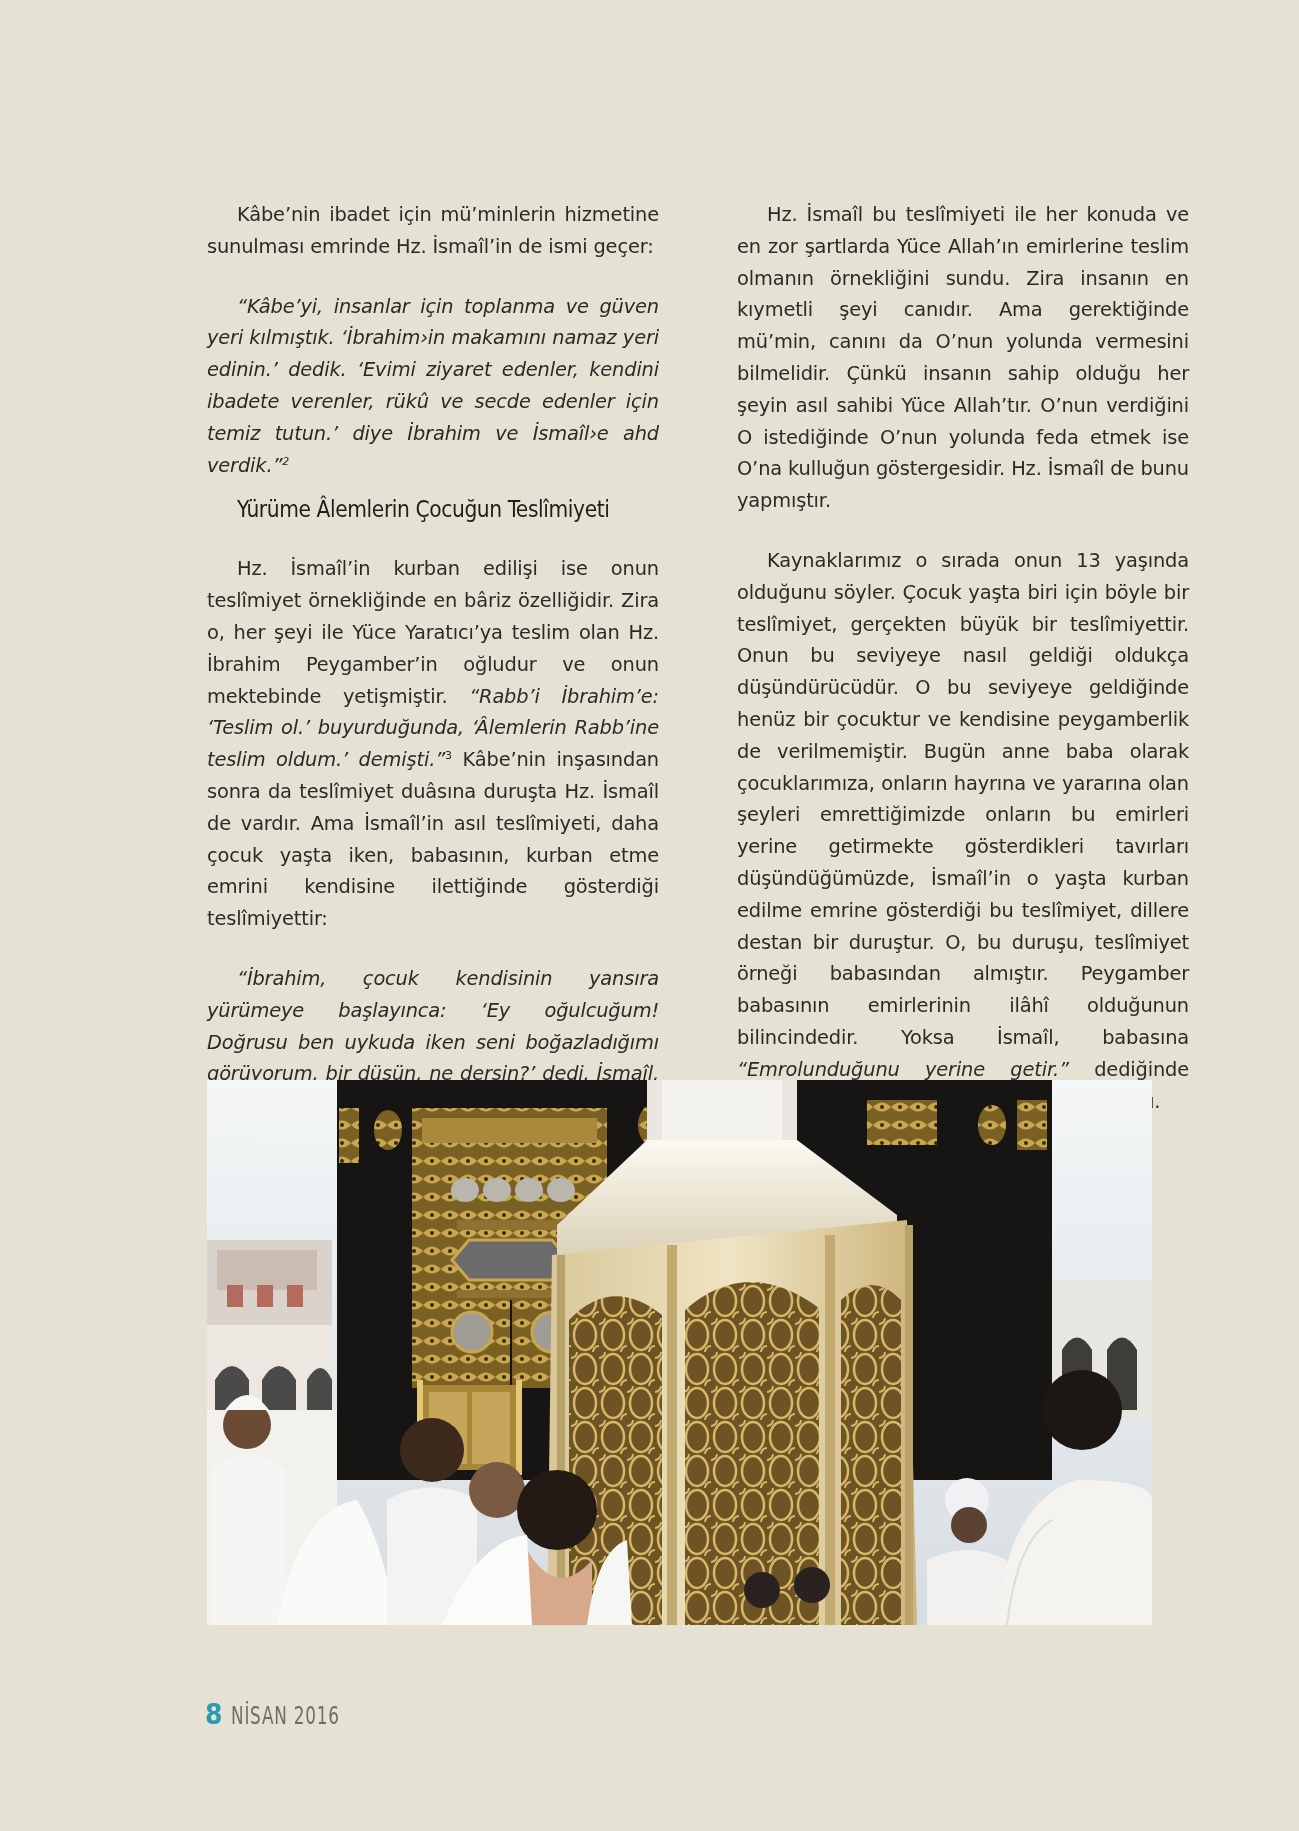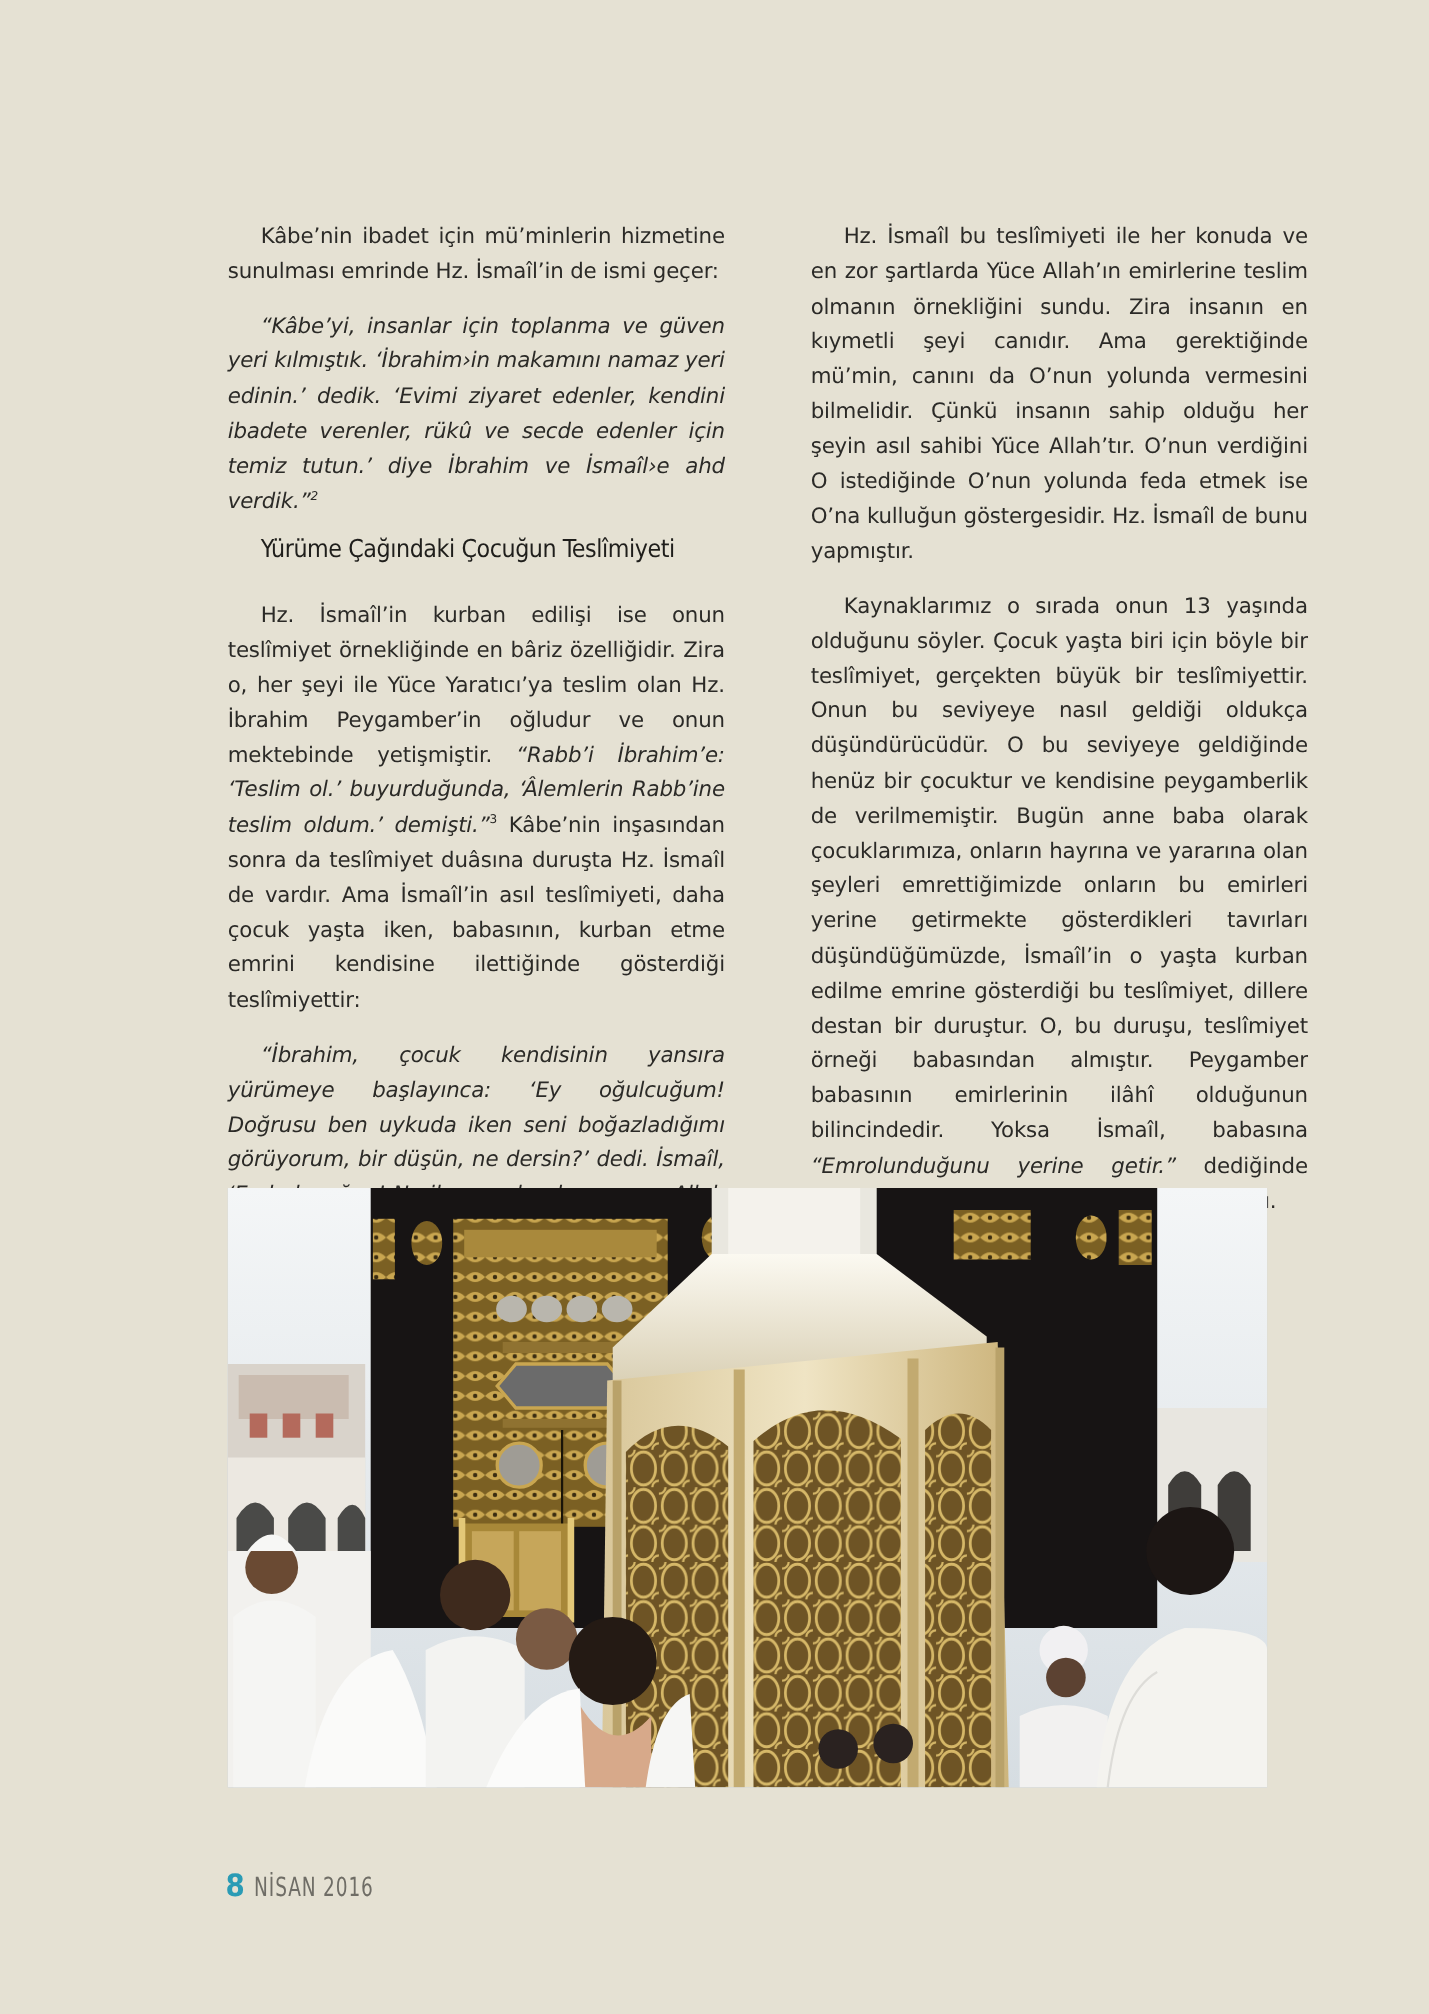--- a/index.html
+++ b/index.html
@@ -9,21 +9,21 @@
   }
   .col {
     position:absolute; top:199px; width:452px;
     font-size:19.4px; line-height:31.8px; text-align:justify; letter-spacing:-0.15px;
     hyphens:manual;
   }
   .col-left { left:207px; }
   .col-right { left:737px; }
   .col p { margin:0; text-indent:30px; }
   .col p.quote { font-style:italic; }
-  .col p + p { margin-top:18px; }
+  .col p + p { margin-top:28px; }
   .col p.after-head { margin-top:28px; }
   .col h2 {
     margin:12px 0 0 0; padding-left:30px; font-size:22.5px; font-weight:normal;
     line-height:32px; color:#1f1e1b; letter-spacing:-0.4px; text-align:left;
     font-family:"DejaVu Sans Condensed","DejaVu Sans", sans-serif;
   }
   sup { font-size:11px; line-height:0; vertical-align:super; }
   .it { font-style:italic; }
 
   .photo {
@@ -38,21 +38,21 @@
   }
   .page-num { color:#2a9bb5; font-size:28px; font-weight:bold; }
   .issue { color:#6f6d66; font-size:24px; letter-spacing:1px; font-weight:normal; transform:scaleX(0.78); transform-origin:left; display:inline-block;}
 </style>
 </head>
 <body>
 
 <div class="col col-left">
   <p>Kâbe’nin ibadet için mü’minlerin hizmetine sunulması emrinde Hz. İsmaîl’in de ismi geçer:</p>
   <p class="quote"><span>“Kâbe’yi, insanlar için toplanma ve güven yeri kılmıştık. ‘İbrahim›in makamını namaz yeri edinin.’ dedik. ‘Evimi ziyaret edenler, kendini ibadete verenler, rükû ve secde edenler için temiz tutun.’ diye İbrahim ve İsmaîl›e ahd verdik.”</span><sup>2</sup></p>
-  <h2>Yürüme Çağındaki Çocuğun Teslîmiyeti</h2>
+  <h2>Yürüme Âlemlerin Çocuğun Teslîmiyeti</h2>
   <p class="after-head"><span>Hz. İsmaîl’in kurban edilişi ise onun teslîmiyet örnekliğinde en bâriz özelliğidir. Zira o, her şeyi ile Yüce Yaratıcı’ya teslim olan Hz. İbrahim Peygamber’in oğludur ve onun mektebinde yetişmiştir. </span><span class="it">“Rabb’i İbrahim’e: ‘Teslim ol.’ buyurduğunda, ‘Âlemlerin Rabb’ine teslim oldum.’ demişti.”</span><sup>3</sup><span> Kâbe’nin inşasından sonra da teslîmiyet duâsına duruşta Hz. İsmaîl de vardır. Ama İsmaîl’in asıl teslîmiyeti, daha çocuk yaşta iken, babasının, kurban etme emrini kendisine ilettiğinde gösterdiği teslîmiyettir:</span></p>
   <p class="quote"><span>“İbrahim, çocuk kendisinin yansıra yürümeye başlayınca: ‘Ey oğulcuğum! Doğrusu ben uykuda iken seni boğazladığımı görüyorum, bir düşün, ne dersin?’ dedi. İsmaîl, ‘Ey babacığım! Ne ile emrolundunsa yap, Allah dilerse, sabredenlerden olduğumu göreceksin.’ dedi.”</span><sup>4</sup></p>
 </div>
 
 <div class="col col-right">
   <p>Hz. İsmaîl bu teslîmiyeti ile her konuda ve en zor şartlarda Yüce Allah’ın emirlerine teslim olmanın örnekliğini sundu. Zira insanın en kıymetli şeyi canıdır. Ama gerektiğinde mü’min, canını da O’nun yolunda vermesini bilmelidir. Çünkü insanın sahip olduğu her şeyin asıl sahibi Yüce Allah’tır. O’nun verdiğini O istediğinde O’nun yolunda feda etmek ise O’na kulluğun göstergesidir. Hz. İsmaîl de bunu yapmıştır.</p>
   <p><span>Kaynaklarımız o sırada onun 13 yaşında olduğunu söyler. Çocuk yaşta biri için böyle bir teslîmiyet, gerçekten büyük bir teslîmiyettir. Onun bu seviyeye nasıl geldiği oldukça düşündürücüdür. O bu seviyeye geldiğinde henüz bir çocuktur ve kendisine peygamberlik de verilmemiştir. Bugün anne baba olarak çocuklarımıza, onların hayrına ve yararına olan şeyleri emrettiğimizde onların bu emirleri yerine getirmekte gösterdikleri tavırları düşündüğümüzde, İsmaîl’in o yaşta kurban edilme emrine gösterdiği bu teslîmiyet, dillere destan bir duruştur. O, bu duruşu, teslîmiyet örneği babasından almıştır. Peygamber babasının emirlerinin ilâhî olduğunun bilincindedir. Yoksa İsmaîl, babasına </span><span class="it">“Emrolunduğunu yerine getir.”</span><span> dediğinde kurban edilmekten kurtulacağını bilmiyordu.</span></p>
 </div>
 
 <div class="photo">

